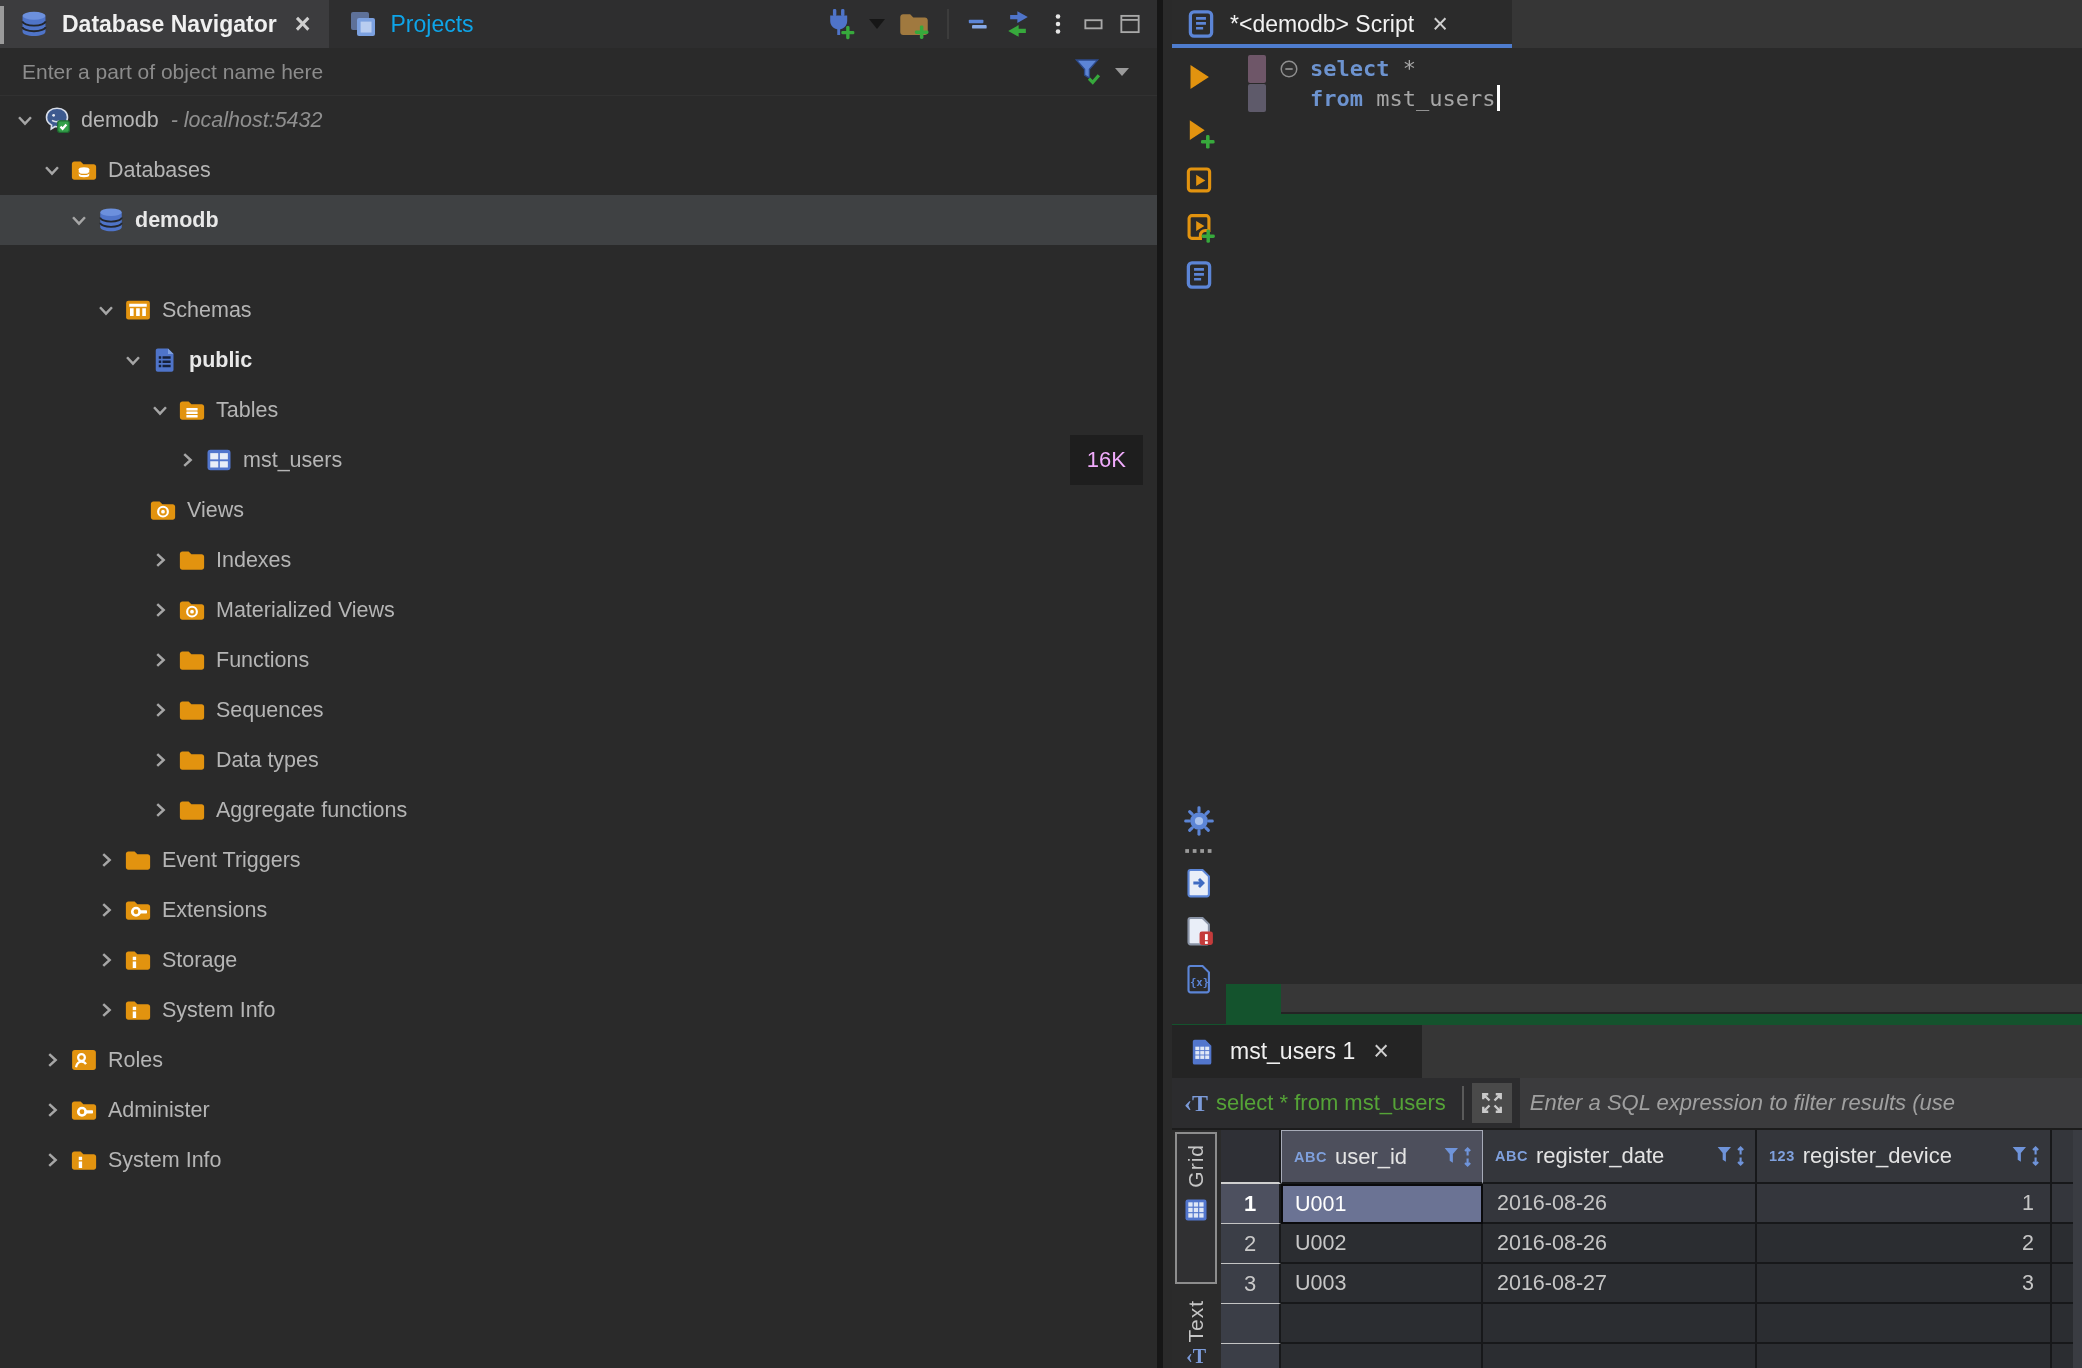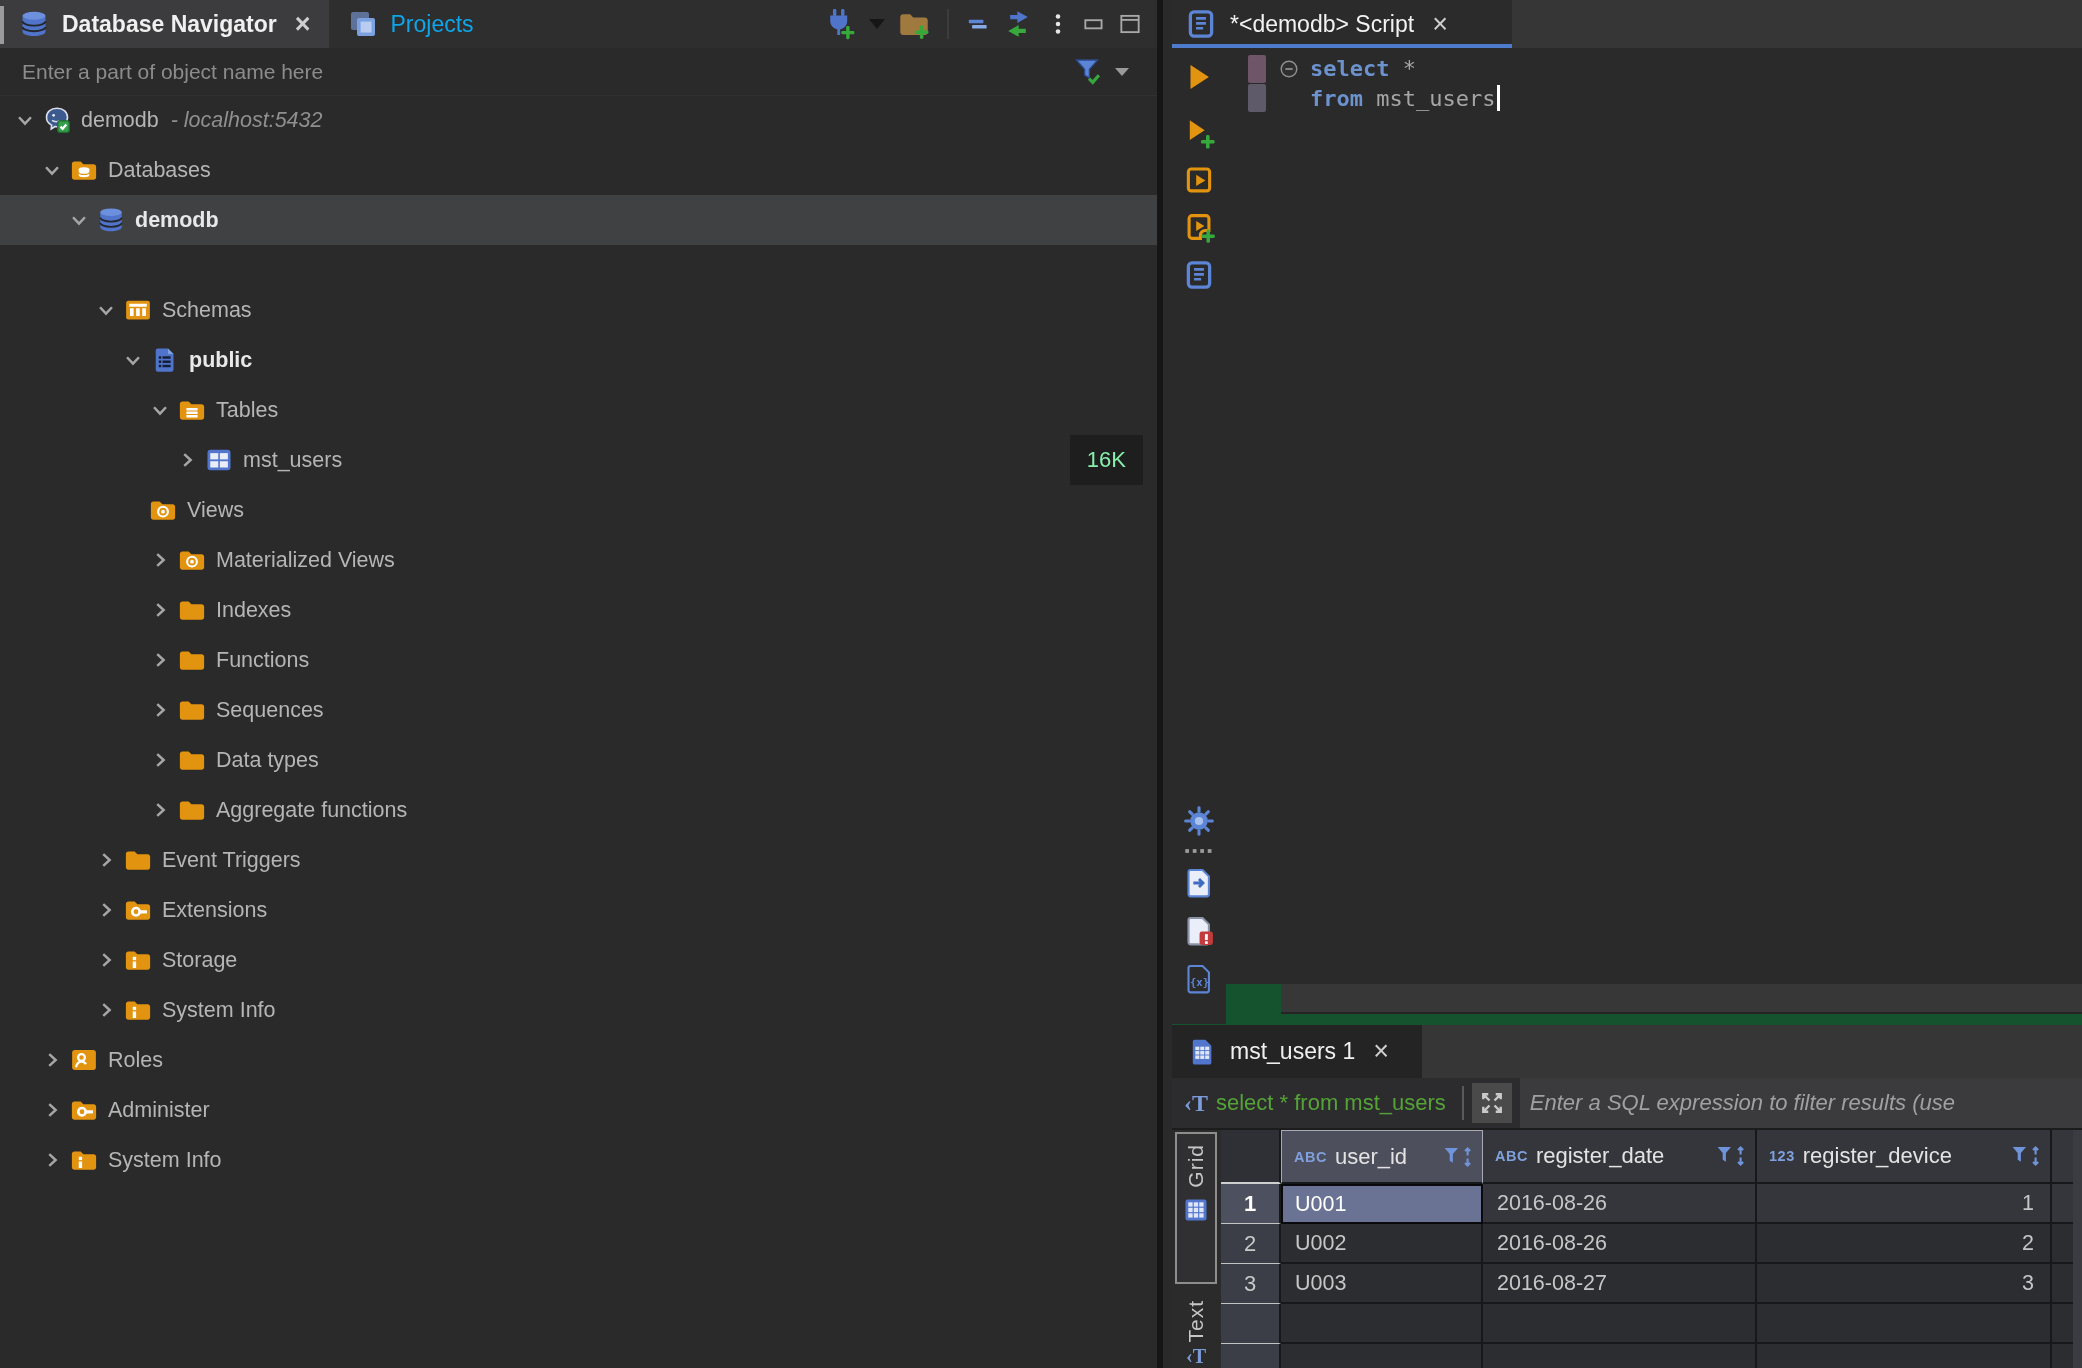--- a/index.html
+++ b/index.html
@@ -32,21 +32,21 @@
   .lp-tree{left:0;top:95px;width:1157px;height:1273px;overflow:hidden;}
   .tree-row{display:flex;align-items:center;height:50px;font-size:21.5px;color:#b5b5b5;cursor:default;}
   .tree-row.sel{background:#3f4143;}
   .chev{width:30px;height:24px;flex:0 0 30px;display:flex;align-items:center;justify-content:center;}
   .chev svg{width:22px;height:22px;}
   .chev.down svg{transform:rotate(90deg);}
   .ticon{width:30px;height:30px;flex:0 0 30px;margin:0 9px 0 2px;}
   .tlabel{white-space:nowrap;}
   .tree-row.boldrow .tlabel{color:#e8e8e8;font-weight:bold;}
   .tsec{font-style:italic;color:#8f8f8f;margin-left:12px;white-space:nowrap;}
-  .tbadge{margin-left:auto;margin-right:14px;background:#1e1e1e;color:#86efac;height:50px;display:flex;align-items:center;padding:0 17px;font-size:22px;}
+  .tbadge{margin-left:auto;margin-right:14px;background:#1e1e1e;color:#f0abfc;height:50px;display:flex;align-items:center;padding:0 17px;font-size:22px;}
 
   
   .v-sep{left:1157px;top:0;width:6px;height:1368px;background:#161616;}
 
   
   .right-panel{left:1172px;top:0;width:1068px;height:1368px;background:#14532d;}
   .ed-tabbar{left:0;top:0;width:919px;height:48px;background:#363636;display:flex;}
   .ed-tab{background:#2b2b2b;display:flex;align-items:center;gap:12px;padding:0 20px 0 12px;position:relative;width:340px;box-sizing:border-box;}
   .ed-tab .ic{width:34px;height:34px;}
   .ed-tab .t{color:#f2f2f2;font-size:23px;white-space:nowrap;}
@@ -331,38 +331,38 @@
         </div>
         <div class="tree-row" style="padding-left: 145px;">
           <span class="chev right">
             <svg viewBox="0 0 24 24" fill="none" stroke="#a6a6a6" stroke-width="2.7">
               <path d="M9 5.5L16 12l-7 6.5"></path>
             </svg>
           </span>
           <span class="ticon ic">
             <svg viewBox="0 0 24 24">
               <path d="M2.3 7.2c0-1.1.9-2 2-2h5l2.2 2.2h8.2c1.1 0 2 .9 2 2v8.4c0 1.1-.9 2-2 2H4.3c-1.1 0-2-.9-2-2z" fill="#e2930f"></path>
+            </svg>
+          </span>
+          <span class="tlabel">Indexes</span>
+        </div>
+        <div class="tree-row" style="padding-left: 145px;">
+          <span class="chev right">
+            <svg viewBox="0 0 24 24" fill="none" stroke="#a6a6a6" stroke-width="2.7">
+              <path d="M9 5.5L16 12l-7 6.5"></path>
+            </svg>
+          </span>
+          <span class="ticon ic">
+            <svg viewBox="0 0 24 24">
+              <path d="M2.3 7.2c0-1.1.9-2 2-2h5l2.2 2.2h8.2c1.1 0 2 .9 2 2v8.4c0 1.1-.9 2-2 2H4.3c-1.1 0-2-.9-2-2z" fill="#e2930f"></path>
               <circle cx="12" cy="13.3" r="3.9" fill="none" stroke="#fff" stroke-width="1.7"></circle>
               <circle cx="12" cy="13.3" r="1.5" fill="#fff"></circle>
             </svg>
           </span>
           <span class="tlabel">Materialized Views</span>
-        </div>
-        <div class="tree-row" style="padding-left: 145px;">
-          <span class="chev right">
-            <svg viewBox="0 0 24 24" fill="none" stroke="#a6a6a6" stroke-width="2.7">
-              <path d="M9 5.5L16 12l-7 6.5"></path>
-            </svg>
-          </span>
-          <span class="ticon ic">
-            <svg viewBox="0 0 24 24">
-              <path d="M2.3 7.2c0-1.1.9-2 2-2h5l2.2 2.2h8.2c1.1 0 2 .9 2 2v8.4c0 1.1-.9 2-2 2H4.3c-1.1 0-2-.9-2-2z" fill="#e2930f"></path>
-            </svg>
-          </span>
-          <span class="tlabel">Indexes</span>
         </div>
         <div class="tree-row" style="padding-left: 145px;">
           <span class="chev right">
             <svg viewBox="0 0 24 24" fill="none" stroke="#a6a6a6" stroke-width="2.7">
               <path d="M9 5.5L16 12l-7 6.5"></path>
             </svg>
           </span>
           <span class="ticon ic">
             <svg viewBox="0 0 24 24">
               <path d="M2.3 7.2c0-1.1.9-2 2-2h5l2.2 2.2h8.2c1.1 0 2 .9 2 2v8.4c0 1.1-.9 2-2 2H4.3c-1.1 0-2-.9-2-2z" fill="#e2930f"></path>

